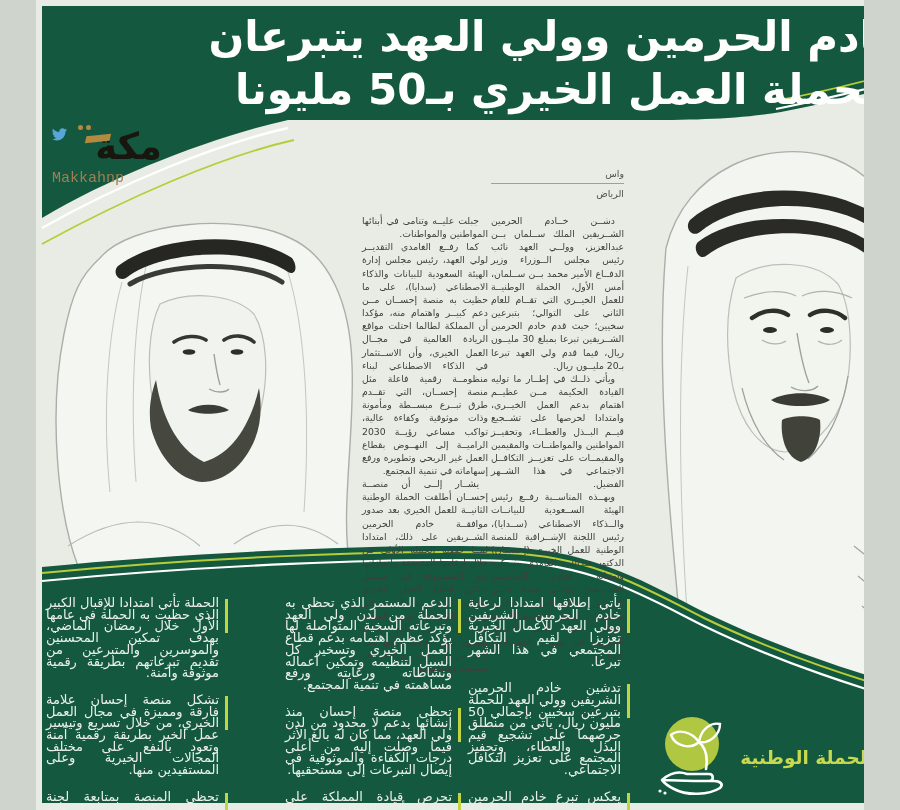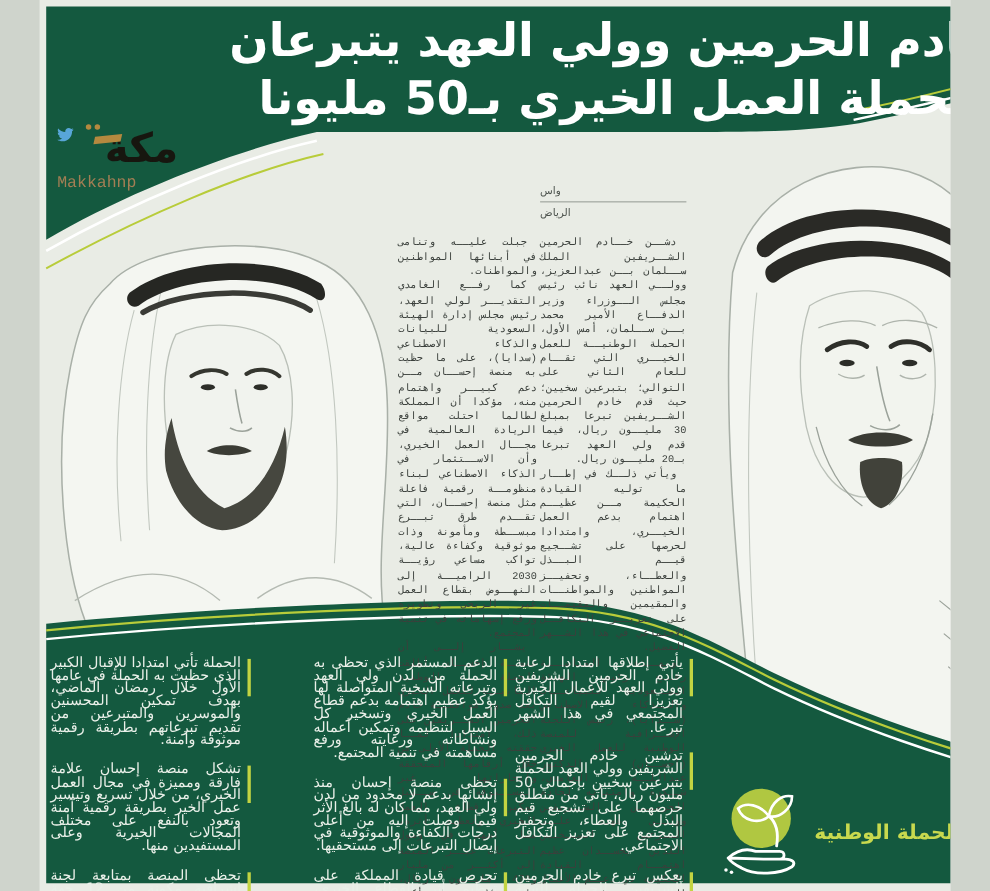--- a/index.html
+++ b/index.html
@@ -13,43 +13,43 @@
 
   
   .headline{
     left:150px;top:10px;width:742px;height:112px;
     direction:rtl;text-align:center;color:#ffffff;
     font-weight:700;font-size:42px;line-height:53px;
     letter-spacing:-1px;z-index:3;
   }
 
   
-  .logo{left:16px;top:116px;width:110px;height:64px;z-index:3;}
+  .logo{left:16px;top:128px;width:110px;height:64px;z-index:3;}
   .logo .ar{
     position:relative;direction:rtl;font-weight:900;font-size:37px;line-height:38px;
     color:#17160f;letter-spacing:-2px;
   }
   .logo .gold-band{
     position:absolute;left:34px;top:7px;width:24px;height:7px;
     background:#b5893f;transform:skewX(-18deg) rotate(-6deg);z-index:2;
   }
   .logo .gold-dot{position:absolute;width:5px;height:5px;border-radius:50%;background:#b5893f;}
   .logo .handle{
     margin-top:4px;display:flex;align-items:flex-end;gap:3px;
     font-family:Liberation Mono, monospace;font-size:15px;color:#a37e54;
   }
 
   
-  .byline{left:455px;top:168px;width:133px;z-index:3;direction:rtl;text-align:left;
+  .byline{left:455px;top:168px;width:133px;z-index:3;direction:rtl;text-align:right;
     color:#4c524d;font-size:9.5px;}
   .byline .rule{border-top:1px solid #9aa19a;margin:4px 0 4px 0;}
 
   
   .artcol{z-index:3;direction:rtl;text-align:justify;color:#3b403c;
-    font-size:9.3px;line-height:13.15px;font-family:Liberation Mono, monospace;}
+    font-size:9.3px;line-height:13.15px;}
   .artcol p{margin:0;text-indent:9px;}
   .col-right{left:455px;top:214px;width:133px;height:350px;}
   .col-left{left:326px;top:214px;width:126px;height:352px;}
 
   
   .hlcol{z-index:3;direction:rtl;}
   .hl{
     position:relative;margin:0 0 15px 0;padding-right:9px;
     direction:rtl;text-align:justify;color:#eaf0e9;
     font-size:13px;line-height:11.7px;

